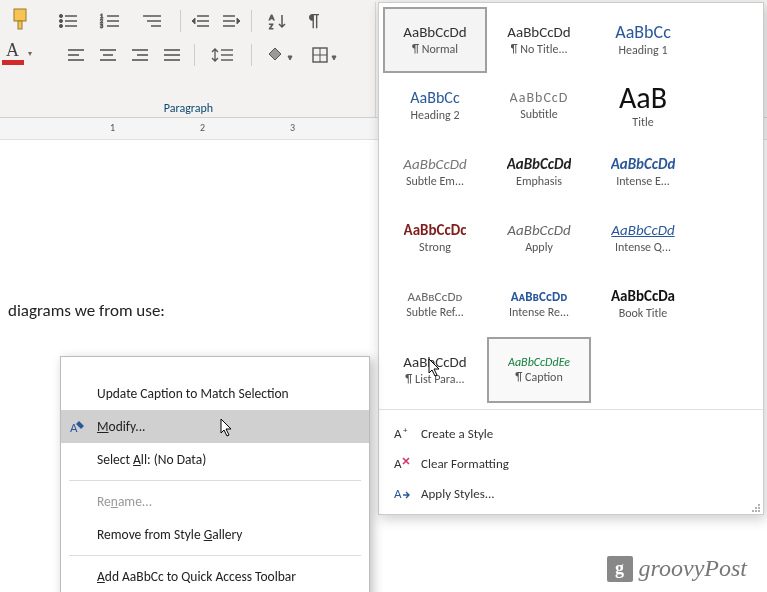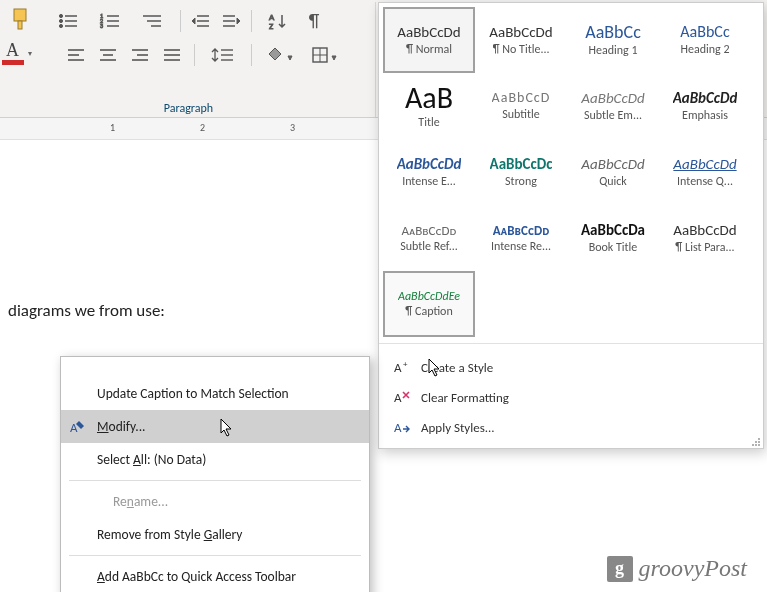--- a/index.html
+++ b/index.html
@@ -73,21 +73,21 @@
   }
   
   .styles-gallery {
     position:absolute; top:2px; left:378px; width:386px;
     background:#fff; border:1px solid #ccc;
     box-shadow: 2px 4px 12px rgba(0,0,0,.2);
     z-index:10;
   }
   .style-grid { display:flex; flex-wrap:wrap; padding:4px 4px 2px 4px; }
   .style-cell {
-    width: 92px; height: 66px;
+    width: 104px; height: 66px;
     display:flex; flex-direction:column; align-items:center; justify-content:center;
     gap:2px;
     cursor:default;
     border: 1px solid transparent;
   }
   .style-cell.selected { border:2px solid #a0a0a0; background:#f4f4f4; }
   .style-cell.hovered { border:2px solid #a0a0a0; background:#f9f9f9; }
   .style-sample { font-size:15px; line-height:1; white-space:nowrap; overflow:hidden; max-width:88px;}
   .style-label { font-size:12px; color:#555; white-space:nowrap; overflow:hidden; max-width:88px; text-overflow:ellipsis;}
   .gallery-divider { height:1px; background:#e1e1e1; margin:4px 0;}
@@ -106,21 +106,21 @@
     z-index:20;
     padding: 20px 0;
   }
   .ctx-item {
     display:flex; align-items:center;
     padding: 8px 12px 8px 36px;
     font-size:13.5px; color:#222;
     position:relative;
   }
   .ctx-item.hovered { background:#d0d0d0; }
-  .ctx-item.disabled { color:#9a9a9a;margin-left:16px; }
+  .ctx-item.disabled { color:#9a9a9a; }
   .ctx-icon { position:absolute; left:8px; width:18px; height:18px; }
   .ctx-divider { height:1px; background:#ddd; margin:4px 8px;}
   .underline-accel { text-decoration: underline; }
   
   .watermark {
     position:absolute; right:20px; bottom:10px;
     font-size:24px; color:#777; font-style:italic;
     font-family: Georgia, serif;
     display:flex; align-items:center; gap:6px;
     z-index:30;
@@ -299,46 +299,46 @@
       </div>
       <div class="style-cell">
         <div class="style-sample" style="color:#2b579a;font-size:18px;">AaBbCc</div>
         <div class="style-label">Heading 1</div>
       </div>
       <div class="style-cell">
         <div class="style-sample" style="color:#2b579a;font-size:16px;">AaBbCc</div>
         <div class="style-label">Heading 2</div>
       </div>
       <div class="style-cell">
+        <div class="style-sample" style="color:#777;font-size:14px;letter-spacing:1px;">AaBbCcD</div>
+        <div class="style-label">Subtitle</div>
+      </div>
+      <div class="style-cell">
         <div class="style-sample" style="color:#111;font-size:30px;">AaB</div>
         <div class="style-label">Title</div>
       </div>
       <div class="style-cell">
-        <div class="style-sample" style="color:#777;font-size:14px;letter-spacing:1px;">AaBbCcD</div>
-        <div class="style-label">Subtitle</div>
-      </div>
-      <div class="style-cell">
         <div class="style-sample" style="color:#777;font-style:italic;">AaBbCcDd</div>
         <div class="style-label">Subtle Em...</div>
       </div>
       <div class="style-cell">
         <div class="style-sample" style="color:#222;font-style:italic;font-weight:bold;">AaBbCcDd</div>
         <div class="style-label">Emphasis</div>
       </div>
       <div class="style-cell">
         <div class="style-sample" style="color:#2b579a;font-style:italic;font-weight:bold;">AaBbCcDd</div>
         <div class="style-label">Intense E...</div>
       </div>
       <div class="style-cell">
-        <div class="style-sample" style="color:#0f766e;font-weight:bold;">AaBbCcDc</div>
+        <div class="style-sample" style="color:#7f1d1d;font-weight:bold;">AaBbCcDc</div>
         <div class="style-label">Strong</div>
       </div>
       <div class="style-cell">
         <div class="style-sample" style="color:#666;font-style:italic;">AaBbCcDd</div>
-        <div class="style-label">Quick</div>
+        <div class="style-label">Apply</div>
       </div>
       <div class="style-cell">
         <div class="style-sample" style="color:#2b579a;font-style:italic;text-decoration:underline;">AaBbCcDd</div>
         <div class="style-label">Intense Q...</div>
       </div>
       <div class="style-cell">
         <div class="style-sample" style="color:#666;font-size:13px;">AᴀBʙCᴄDᴅ</div>
         <div class="style-label">Subtle Ref...</div>
       </div>
       <div class="style-cell">

